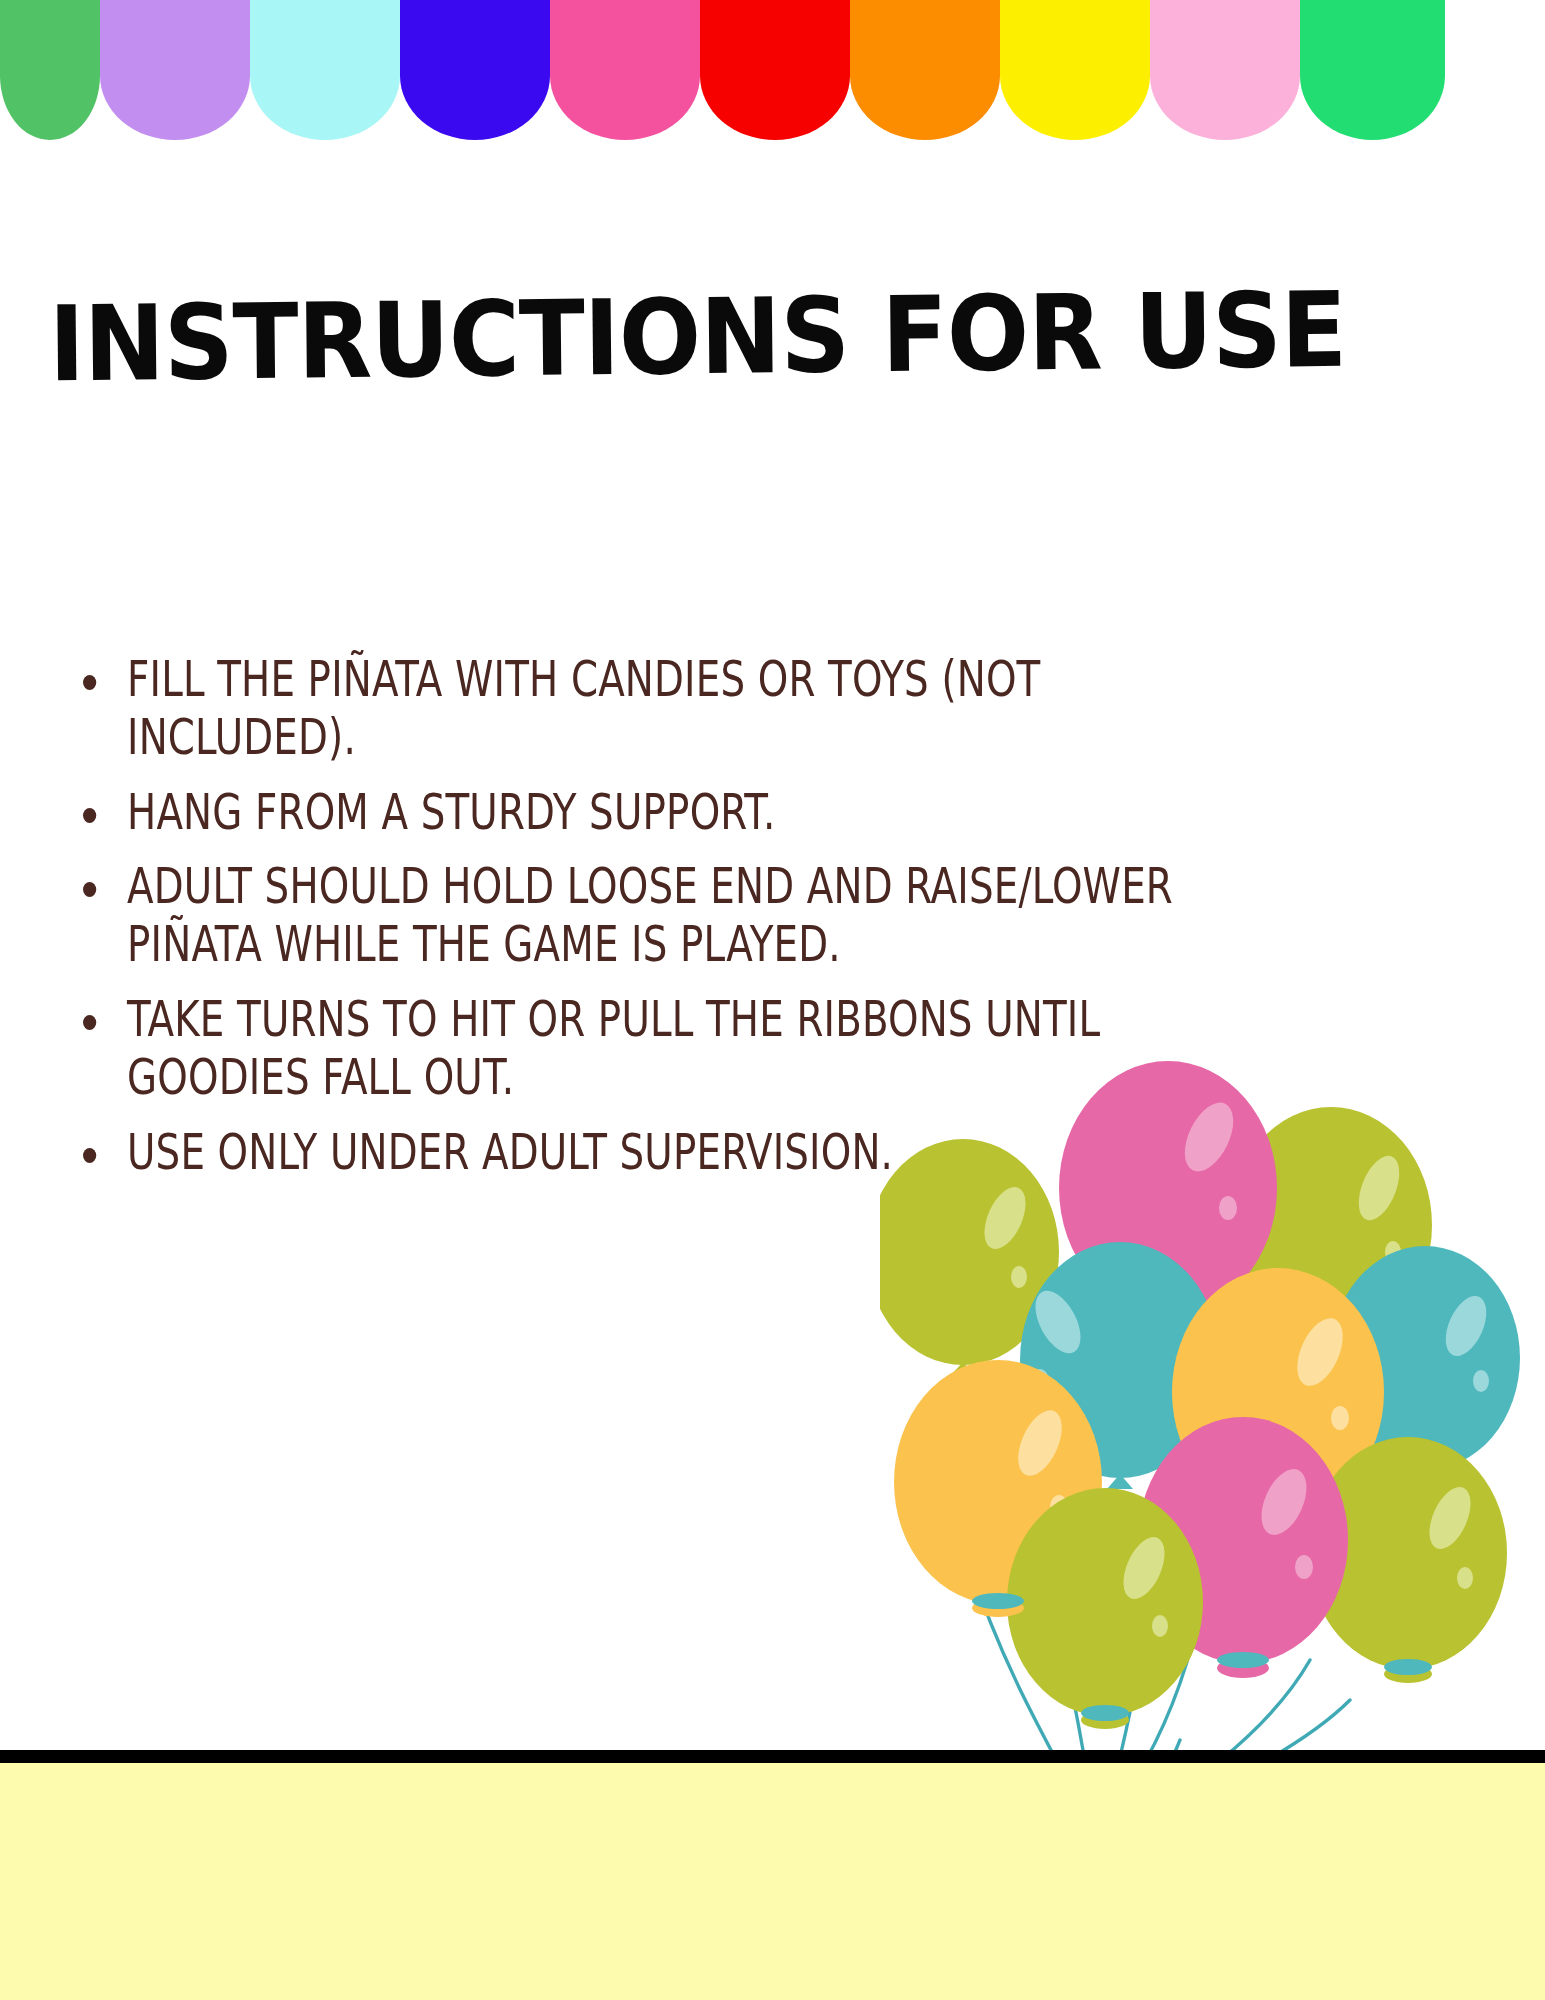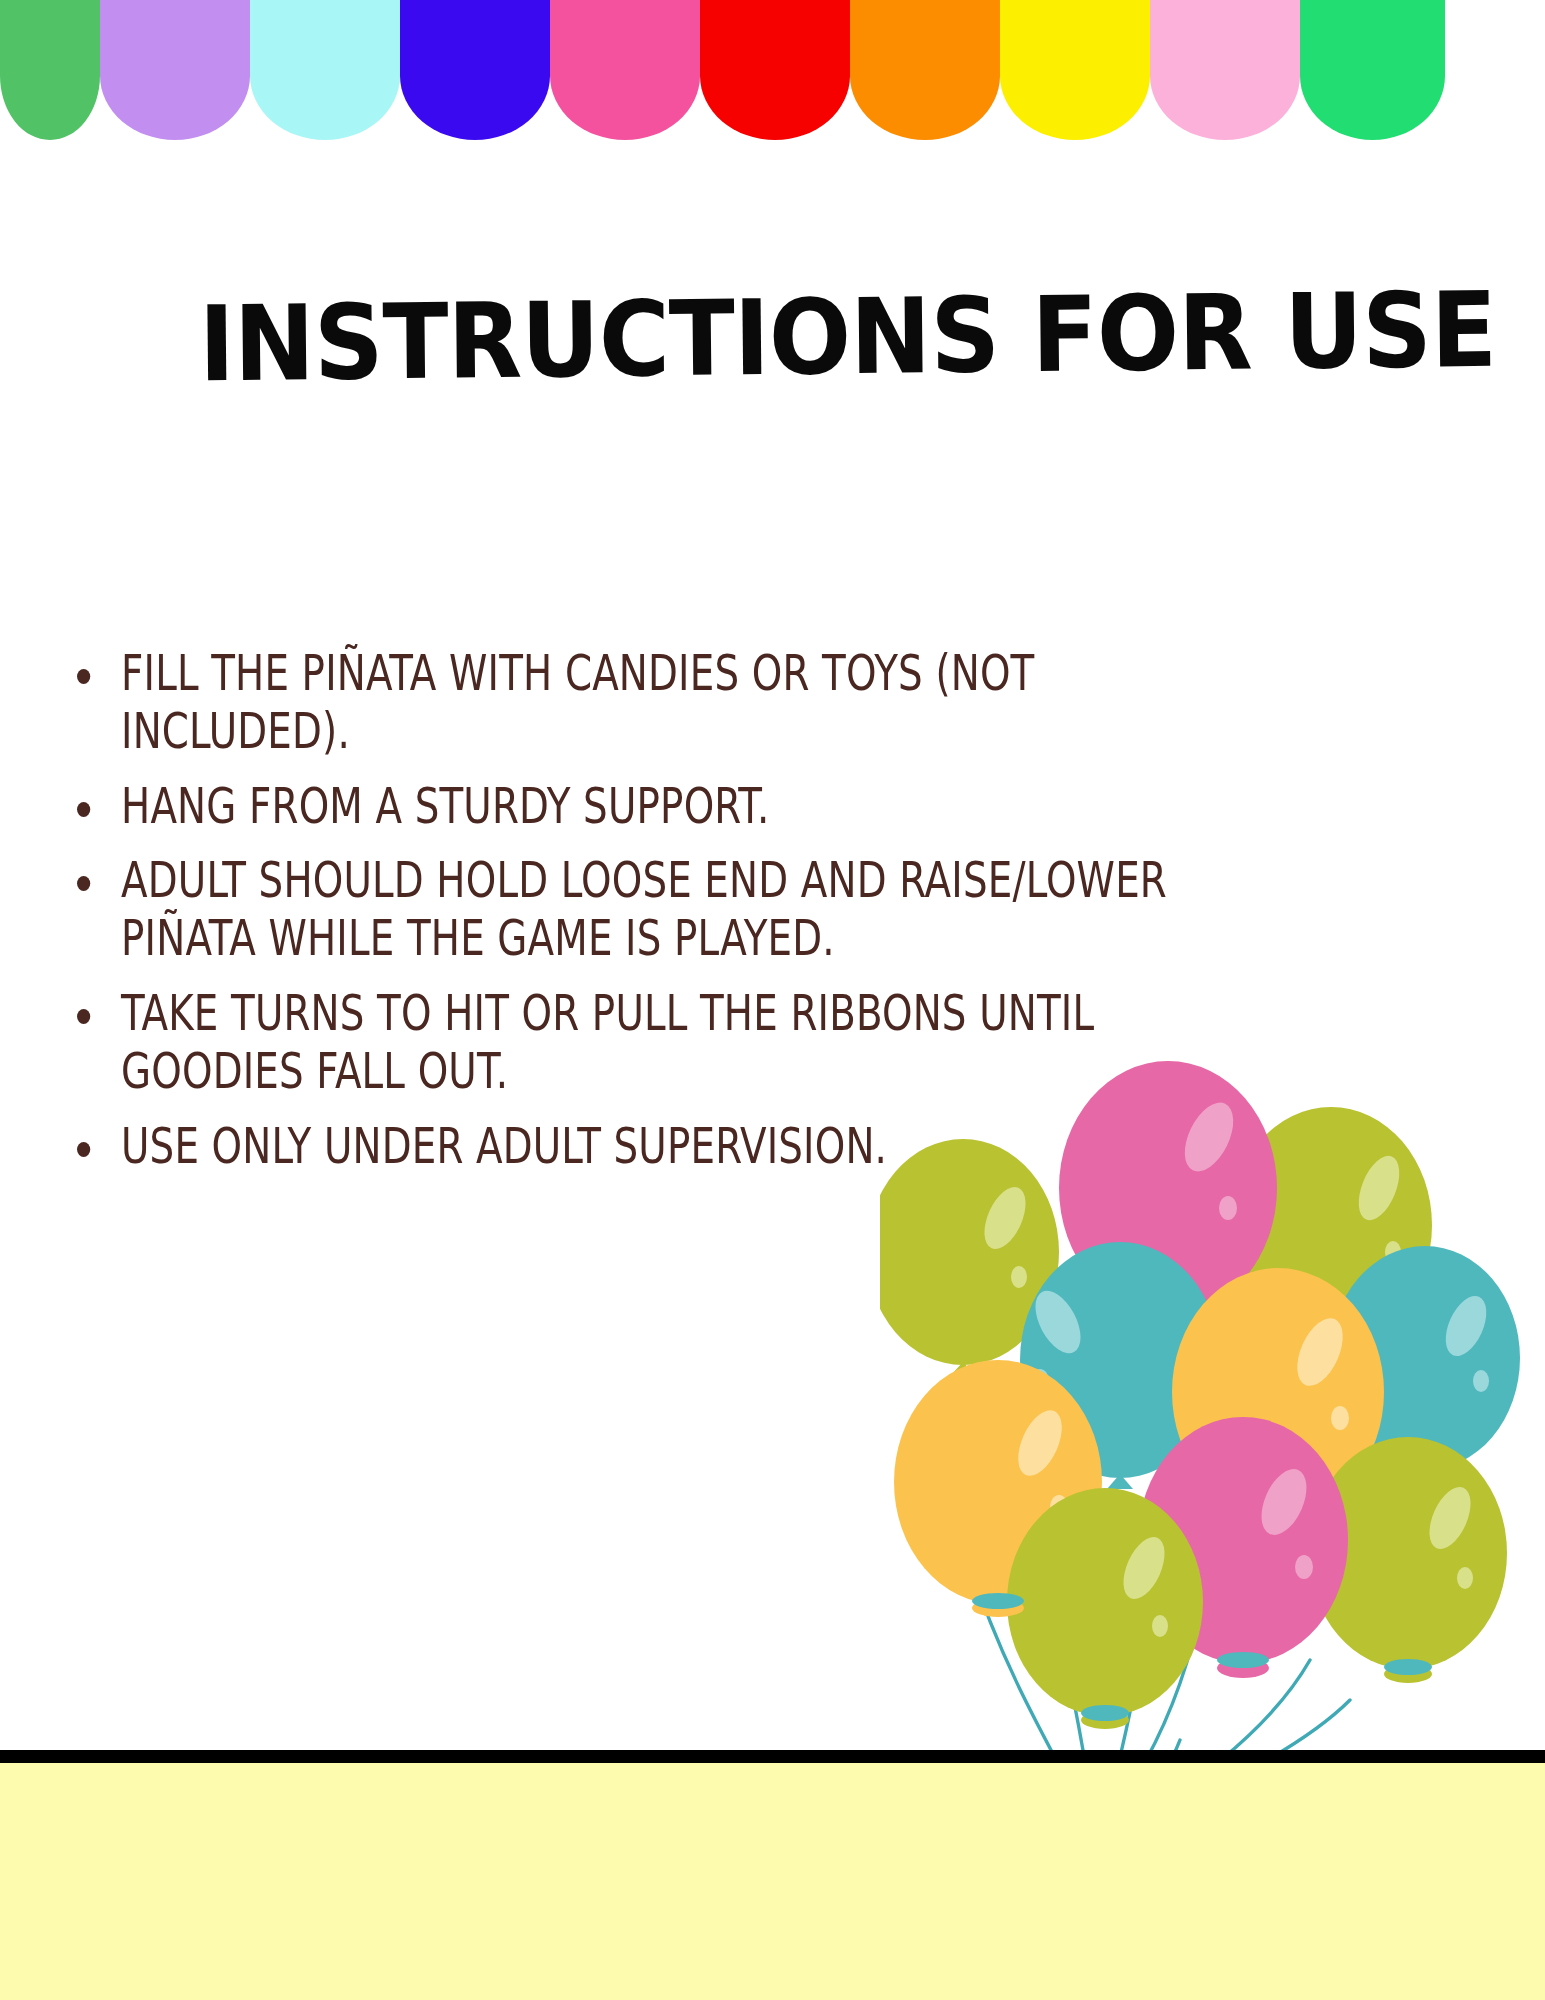--- a/index.html
+++ b/index.html
@@ -33,21 +33,21 @@
     border-bottom-left-radius: 50% 46%;
     border-bottom-right-radius: 50% 46%;
   }
 
   
   #title-block {
     position: absolute;
     top: 215px;
     left: 0;
     width: 1545px;
-    text-align: right;
+    text-align: left;
     z-index: 2;
   }
   #page-title {
     display: inline-block;
     font-family: "DejaVu Sans", sans-serif;
     font-weight: 700;
     font-size: 104px;
     line-height: 1.0;
     letter-spacing: -1px;
     color: #0a0a0a;
@@ -55,21 +55,21 @@
     transform-origin: center center;
     white-space: nowrap;
   }
 
   
   #instructions {
     position: absolute;
     top: 635px;
     left: 60px;
     width: 1330px;
-    margin: 10px;
+    margin: 16px;
     padding: 0;
     list-style: none;
     z-index: 2;
   }
   #instructions li {
     position: relative;
     color: #4a2720;
     font-family: "DejaVu Sans Condensed", "Liberation Sans Narrow", "Liberation Sans", sans-serif;
     font-size: 49px;
     line-height: 1.18;

